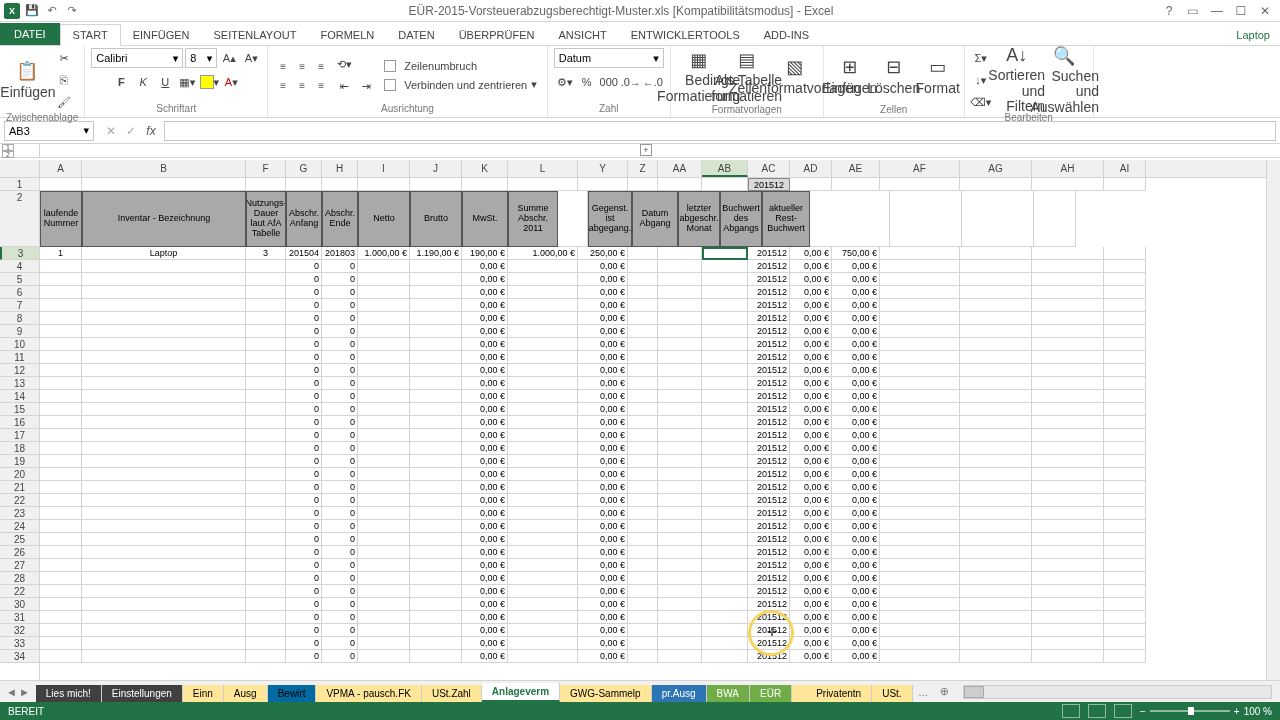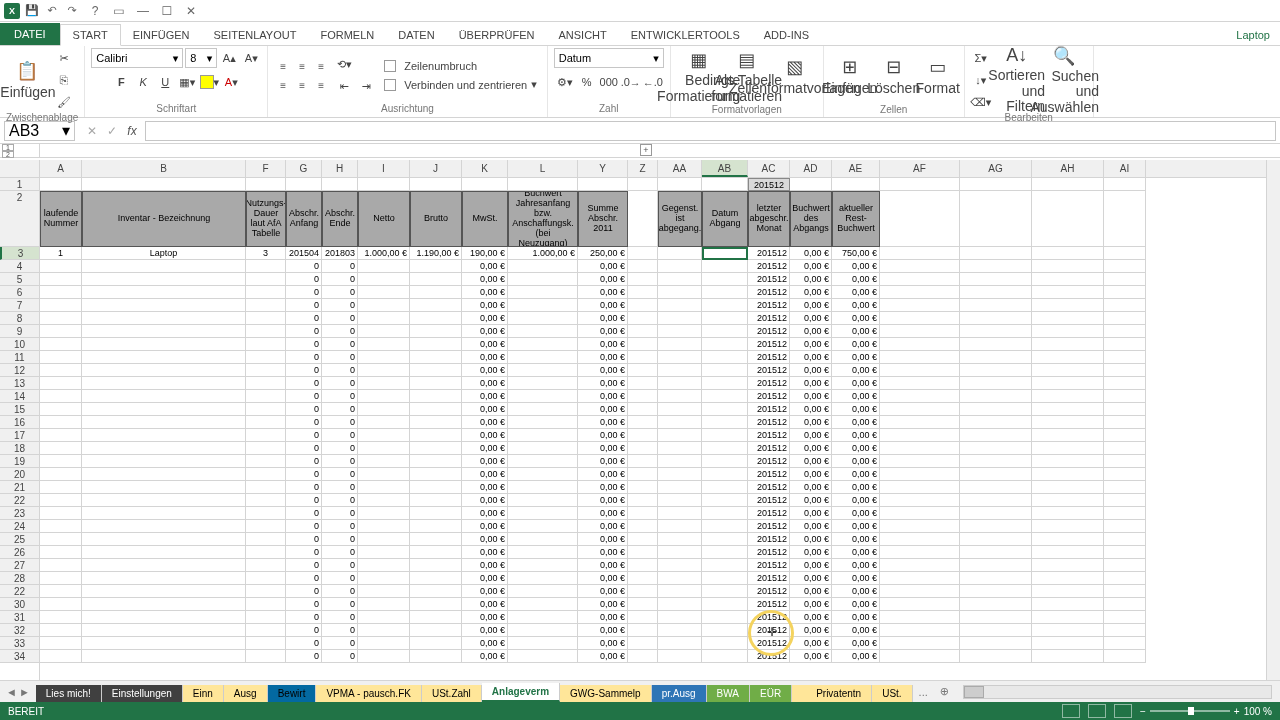--- a/index.html
+++ b/index.html
@@ -37,21 +37,21 @@
 .smbtn.i { font-style: italic; }
 .smbtn.u { text-decoration: underline; }
 .chk { width: 12px; height: 12px; border: 1px solid #999; display: inline-block; margin-right: 4px; }
 .longbtn { display: flex; align-items: center; gap: 4px; font-size: 11px; color: #444; padding: 2px 4px; cursor: pointer; }
 .colorbox { width: 14px; height: 14px; border: 1px solid #999; }
 .align-grid { display: grid; grid-template-columns: repeat(3, 18px); grid-template-rows: repeat(2, 18px); gap: 1px; }
 .align-grid div { display: flex; align-items: center; justify-content: center; font-size: 10px; color: #555; border: 1px solid transparent; }
 
 
 .fxbar { height: 26px; border-bottom: 1px solid #d4d4d4; display: flex; align-items: center; }
-.namebox { width: 71px; border: 1px solid #c6c6c6; margin: 2px 4px; height: 20px; display: flex; align-items: center; justify-content: space-between; padding: 0 4px; font-size: 16px; }
+.namebox { width: 90px; border: 1px solid #c6c6c6; margin: 2px 4px; height: 20px; display: flex; align-items: center; justify-content: space-between; padding: 0 4px; font-size: 11px; }
 .fxbtns { display: flex; gap: 2px; padding: 0 4px; }
 .fxbtns span { width: 18px; text-align: center; color: #a8a8a8; font-size: 12px; }
 .fxinput { flex: 1; border: 1px solid #c6c6c6; height: 20px; margin: 2px 4px 2px 0; }
 
 .outline-bar { height: 14px; border-bottom: 1px solid #d4d4d4; display: flex; }
 .outline-bar .nums { width: 40px; display: flex; flex-direction: column; font-size: 7px; color: #555; border-right: 1px solid #d4d4d4; }
 .outline-bar .nums div { border: 1px solid #aaa; width: 12px; height: 7px; text-align: center; line-height: 6px; margin-left: 2px; }
 .outline-bar .marker { position: relative; flex: 1; }
 .outline-bar .plus { position: absolute; left: 600px; top: 0; width: 12px; height: 12px; border: 1px solid #999; text-align: center; line-height: 10px; font-size: 9px; color: #555; }
 
@@ -103,20 +103,21 @@
 </head>
 <body>
 
 <div class="titlebar">
   <div class="qat">
     <span class="xl-icon">X</span>
     <span class="q">💾</span>
     <span class="q">↶</span>
     <span class="q">↷</span>
   </div>
+  <div class="title">EÜR-2015-Vorsteuerabzugsberechtigt-Muster.xls  [Kompatibilitätsmodus] - Excel</div>
   <div class="wincontrols">
     <span>?</span>
     <span>▭</span>
     <span>―</span>
     <span>☐</span>
     <span>✕</span>
   </div>
 </div>
 
 <div class="ribbon-tabs">
@@ -389,21 +390,20 @@
         </div>
         <div class="datarow tall">
           <div class="cell hdrcell" style="width: 42px;">laufende Nummer</div>
           <div class="cell hdrcell" style="width: 164px;">Inventar - Bezeichnung</div>
           <div class="cell hdrcell" style="width: 40px;">Nutzungs-Dauer laut AfA Tabelle</div>
           <div class="cell hdrcell" style="width: 36px;">Abschr. Anfang</div>
           <div class="cell hdrcell" style="width: 36px;">Abschr. Ende</div>
           <div class="cell hdrcell" style="width: 52px;">Netto</div>
           <div class="cell hdrcell" style="width: 52px;">Brutto</div>
           <div class="cell hdrcell" style="width: 46px;">MwSt.</div>
-          <div class="cell hdrcell" style="width: 70px;">Buchwert Jahresanfang bzw. Anschaffungsk. (bei Neuzugang)</div>
           <div class="cell hdrcell" style="width: 50px;">Summe Abschr. 2011</div>
           <div class="cell " style="width: 30px;"></div>
           <div class="cell hdrcell" style="width: 44px;">Gegenst. ist abgegang.</div>
           <div class="cell hdrcell" style="width: 46px;">Datum Abgang</div>
           <div class="cell hdrcell" style="width: 42px;">letzter abgeschr. Monat</div>
           <div class="cell hdrcell" style="width: 42px;">Buchwert des Abgangs</div>
           <div class="cell hdrcell" style="width: 48px;">aktueller Rest-Buchwert</div>
           <div class="cell " style="width: 80px;"></div>
           <div class="cell " style="width: 72px;"></div>
           <div class="cell " style="width: 72px;"></div>

